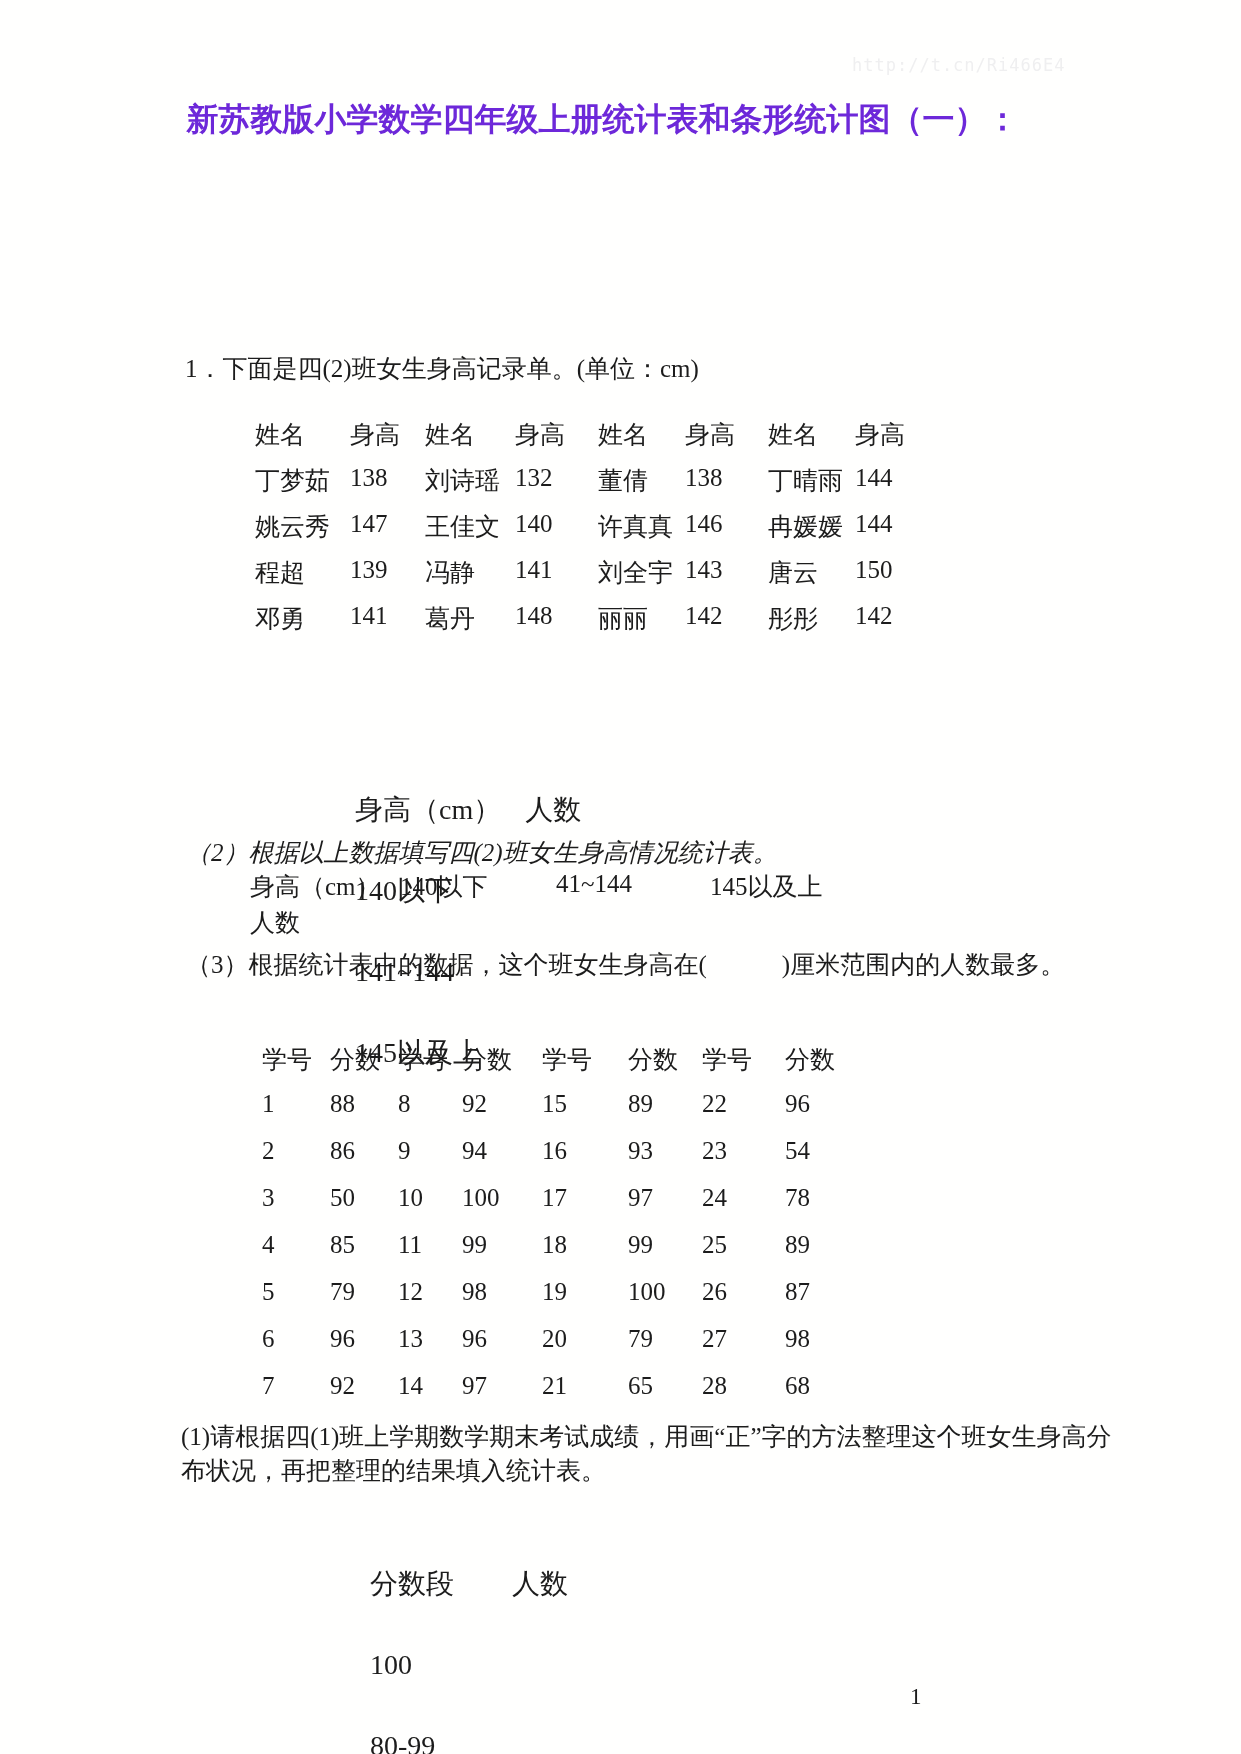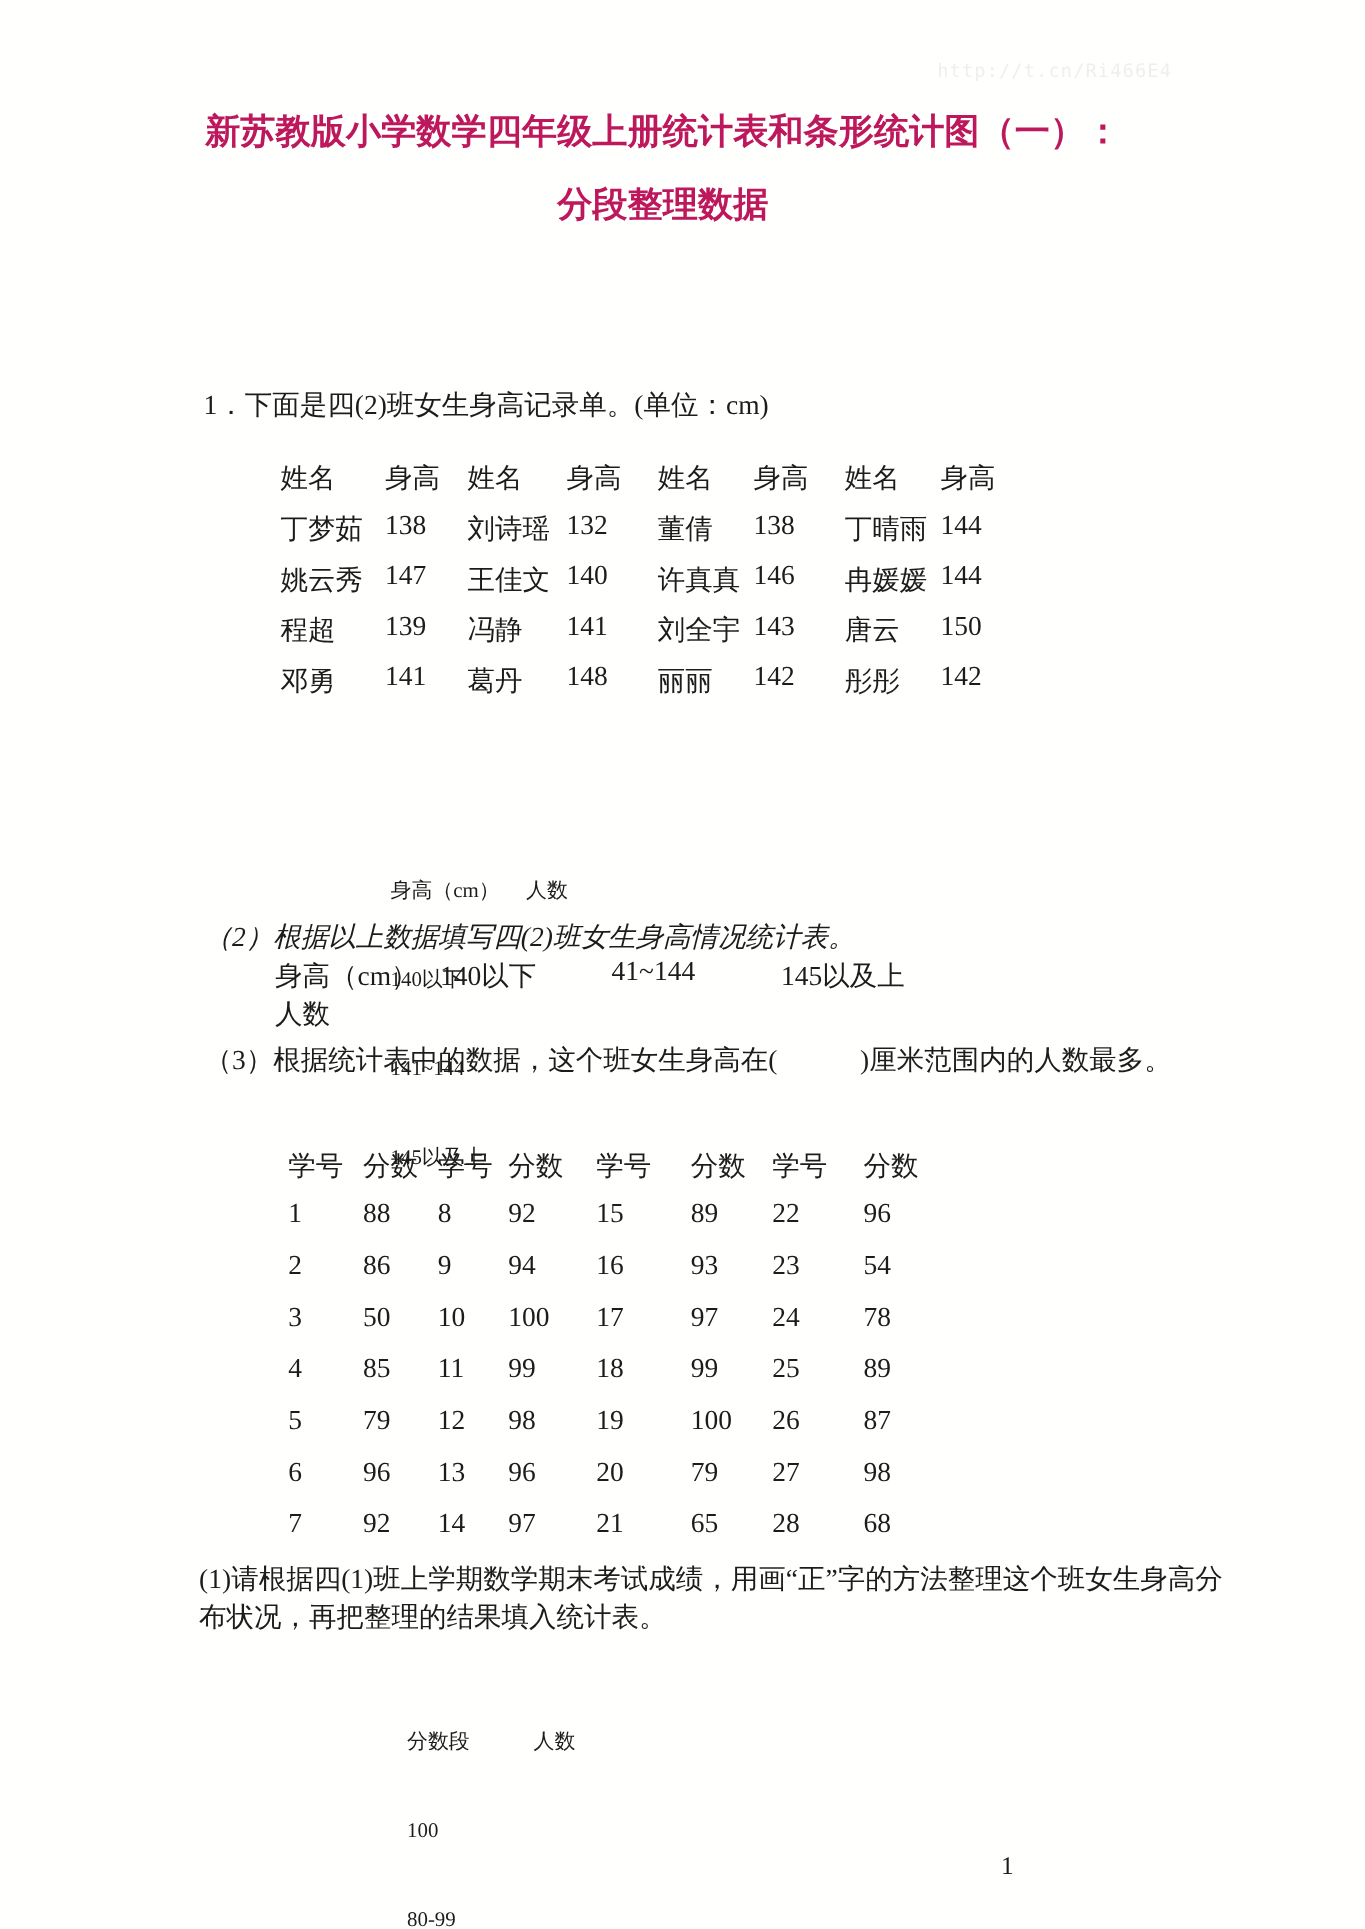--- a/index.html
+++ b/index.html
@@ -9,42 +9,42 @@
     overflow:hidden;
   }
   .watermark {
     position:absolute; top:55px; left:852px;
     font-family:"DejaVu Sans Mono",monospace; font-size:17px; color:#efeff0;
     letter-spacing:1px;
   }
   .title-block {
     position:absolute; top:100px; left:185px; width:835px; text-align:center;
     font-family:"Liberation Sans","DejaVu Sans",sans-serif; font-weight:bold;
-    font-size:32px; color:#be185d; line-height:38px;
+    font-size:32px; color:#6d28d9; line-height:38px;
   }
   .title-line2 { margin-top:28px; }
   .para {
     position:absolute; font-size:25px; line-height:34px; white-space:pre-wrap;
   }
   .grid-table {
     position:absolute; display:grid; font-size:25px;
   }
   .grid-table .cell { text-align:left; }
   #record-table {
     top:418px; left:255px;
     grid-template-columns:95px 75px 90px 83px 87px 83px 87px 70px;
     grid-auto-rows:46px;
   }
   #score-table {
     top:1043px; left:262px;
     grid-template-columns:68px 68px 64px 80px 86px 74px 83px 60px;
     grid-auto-rows:47px;
   }
   .tally {
-    position:absolute; font-size:19px; line-height:27px; white-space:pre-wrap;
+    position:absolute; font-size:28px; line-height:27px; white-space:pre-wrap;
   }
   #tally1 { top:742px; left:355px; }
   #tally2 { top:1516px; left:370px; }
   .tally-head2-1 { margin-left:24px; }
   .tally-head2-2 { margin-left:58px; }
   .stat-row { position:absolute; left:0; top:870px; width:1241px; height:34px; font-size:25px; }
   .stat-row .s0 { position:absolute; left:250px; }
   .stat-row .s1 { position:absolute; left:400px; }
   .stat-row .s2 { position:absolute; left:556px; }
   .stat-row .s3 { position:absolute; left:710px; }
@@ -59,21 +59,20 @@
 </style>
 </head>
 <body>
 
 <div class="page">
 
   <div class="watermark">http://t.cn/Ri466E4</div>
 
   <div class="title-block">
     <div>新苏教版小学数学四年级上册统计表和条形统计图（一）：</div>
-    <div class="title-line2">分段整理数据</div>
   </div>
 
   <div class="para" id="q1-prompt">1．下面是四(2)班女生身高记录单。(单位：cm)</div>
 
   <div class="grid-table" id="record-table">
     <div class="cell">姓名</div>
     <div class="cell">身高</div>
     <div class="cell">姓名</div>
     <div class="cell">身高</div>
     <div class="cell">姓名</div>

